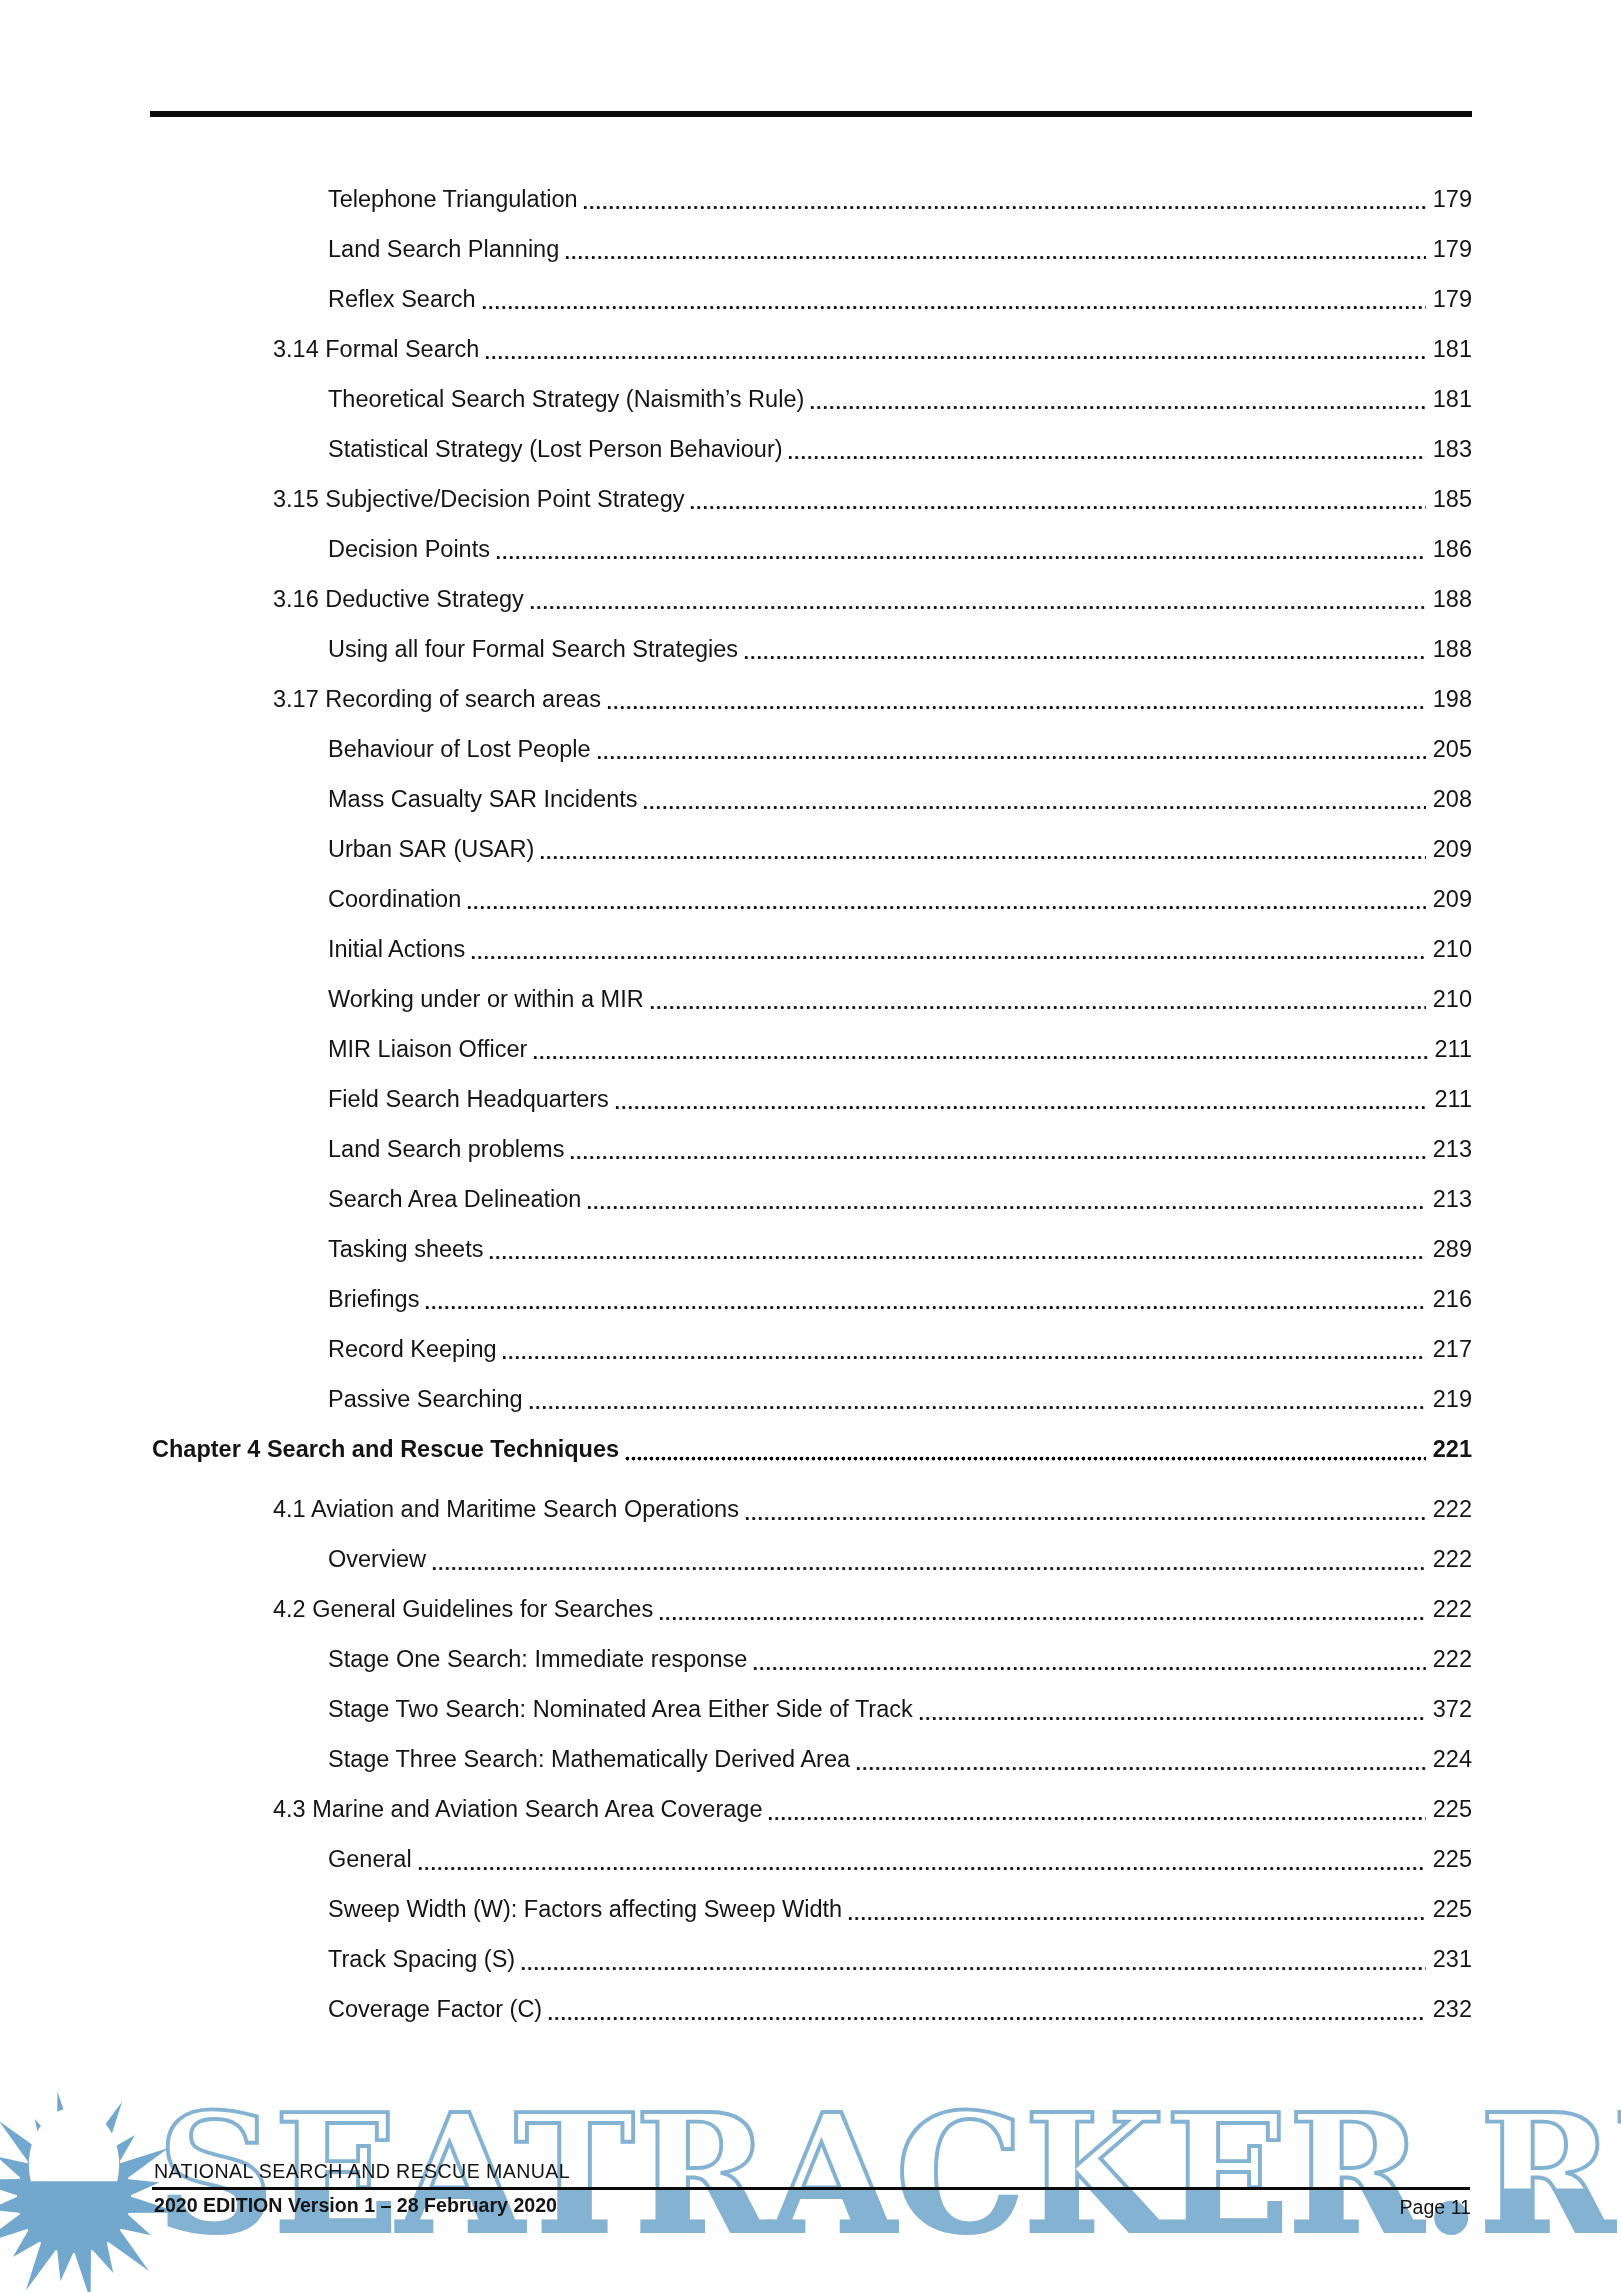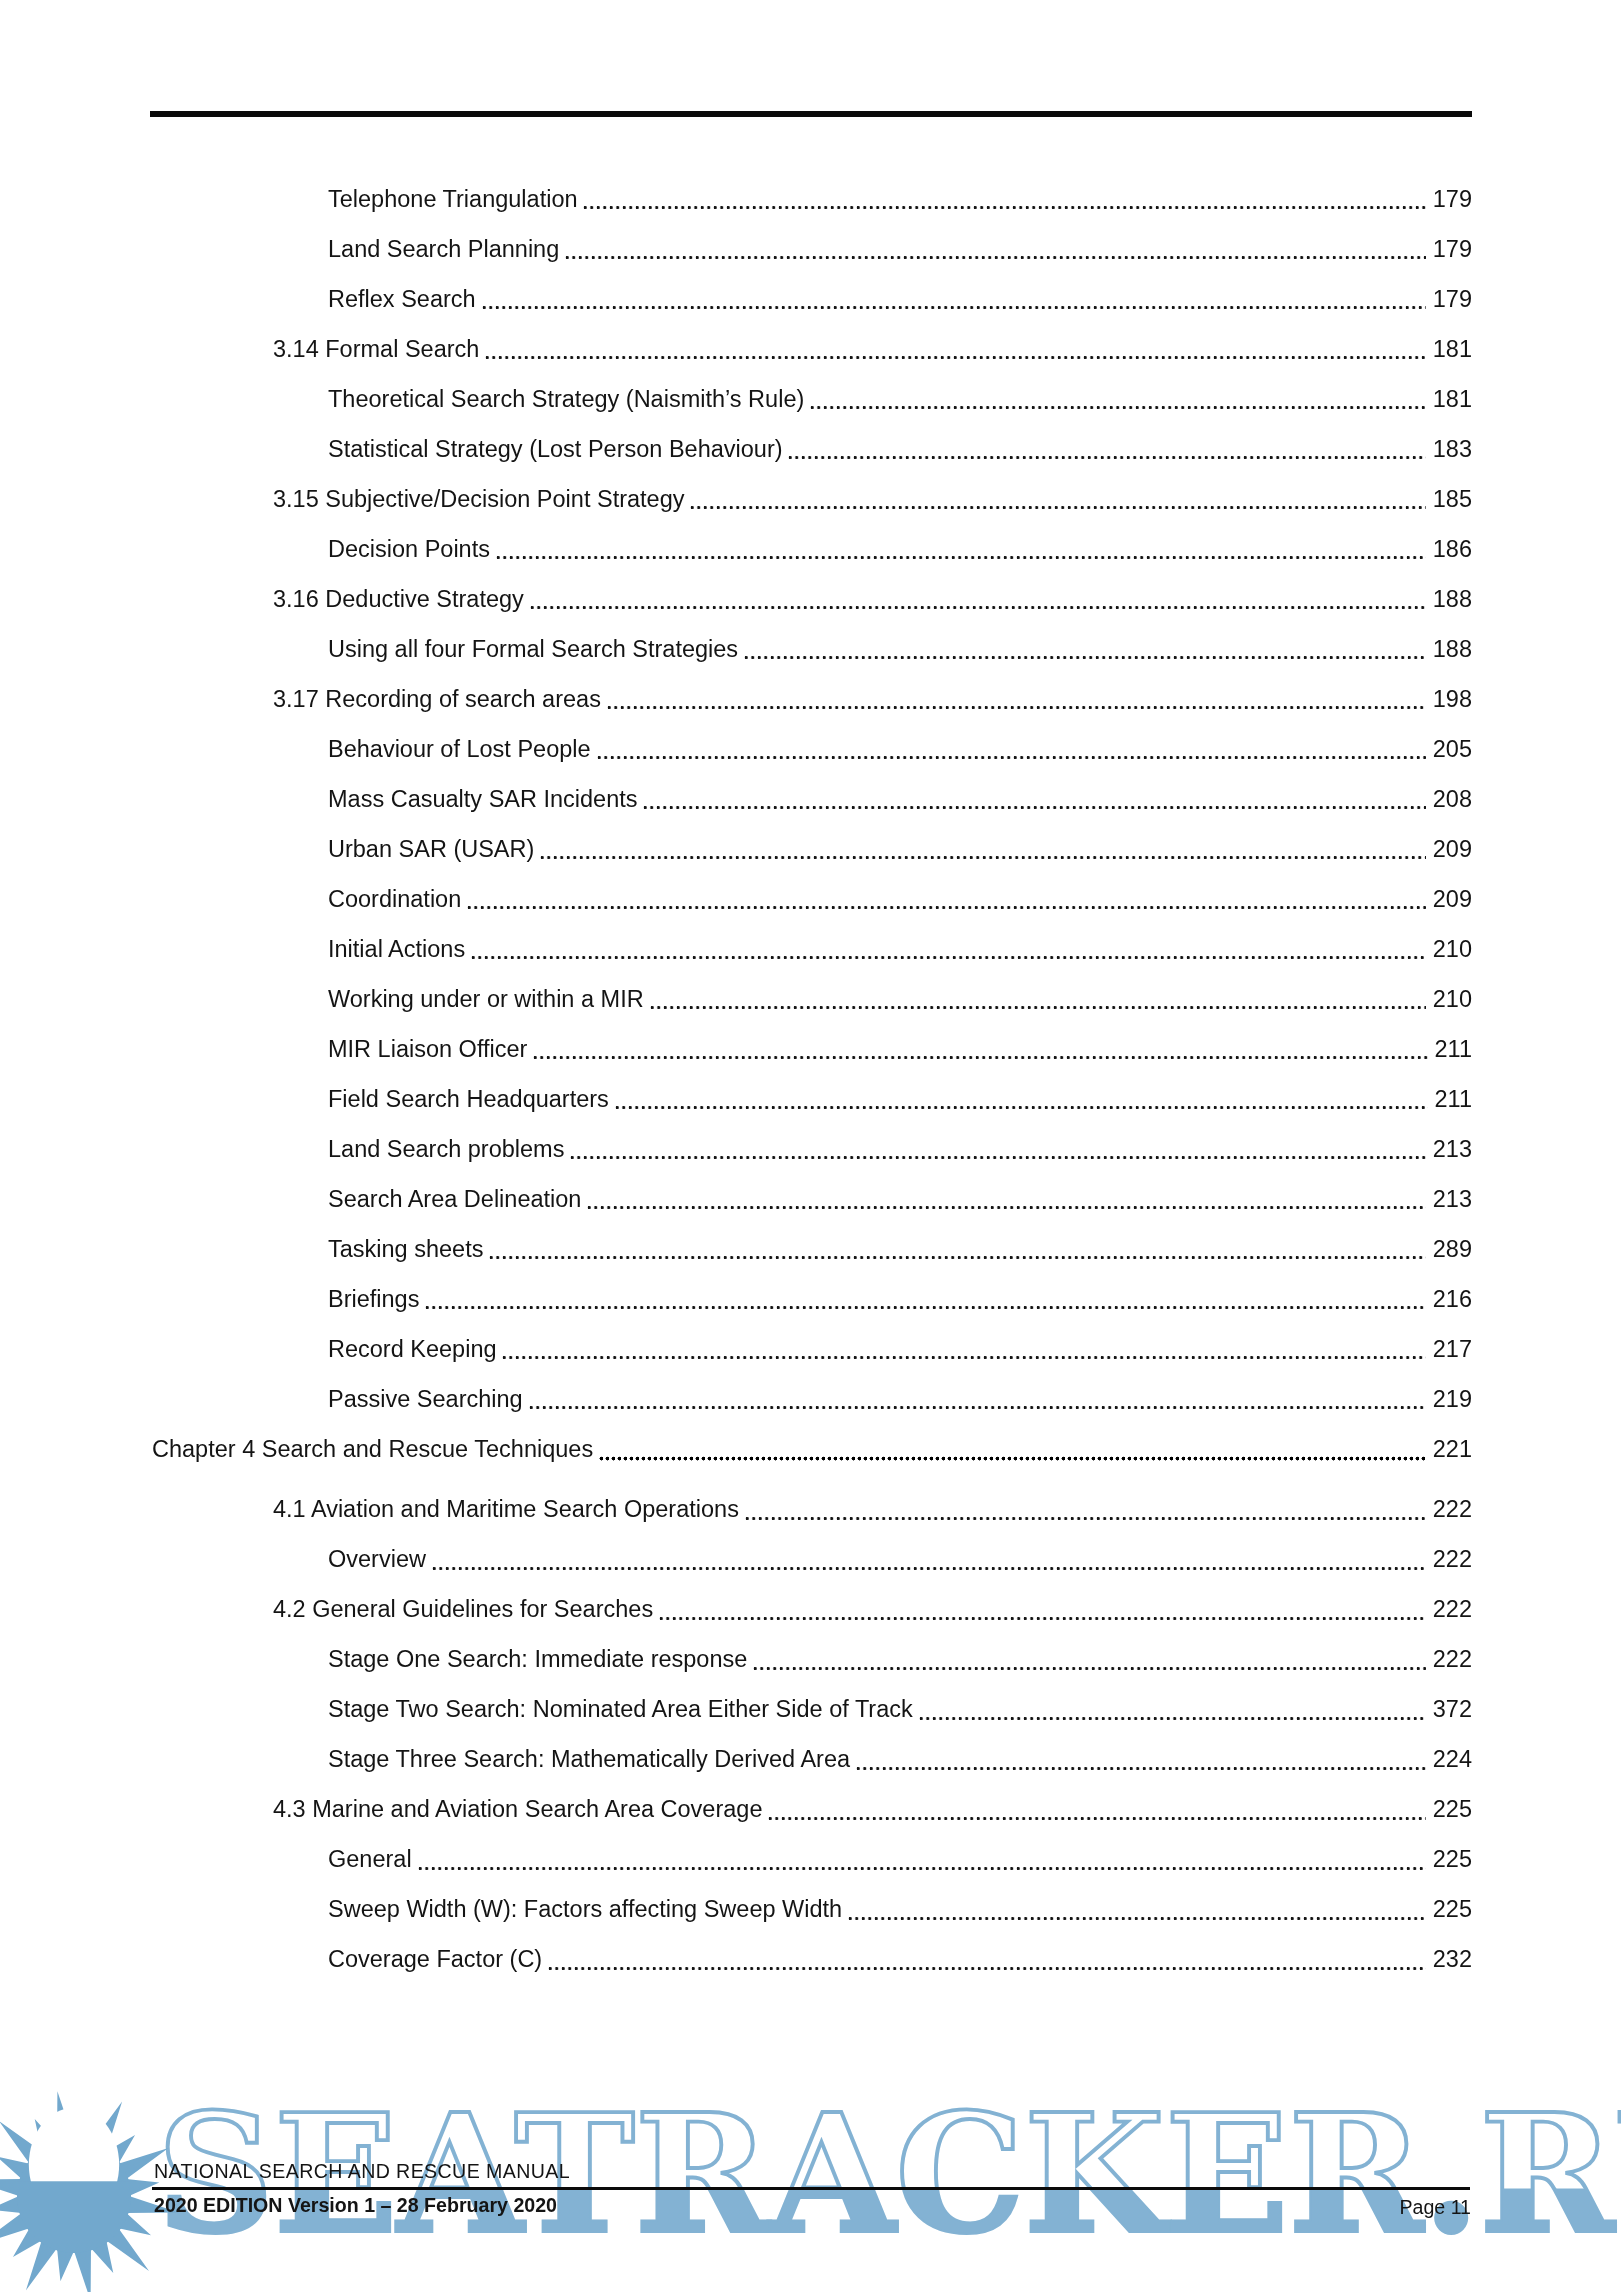--- a/index.html
+++ b/index.html
@@ -7,21 +7,21 @@
     position:relative; width:1621px; height:2293px; background:#ffffff;
     overflow:hidden; margin:0 auto;
     font-family:"Liberation Sans","DejaVu Sans",sans-serif; color:#141414;
   }
   .header-rule{position:absolute; left:150px; top:111px; width:1322px; height:5.9px; background:#0a0a0a; z-index:1;}
 
   .toc-list{position:absolute; left:152px; top:174px; width:1320px; z-index:2; font-size:23.5px;}
   .toc-row{display:flex; align-items:center; height:50px;}
   .toc-row.lvl2{padding-left:121px;}
   .toc-row.lvl3{padding-left:176px;}
-  .toc-row.lvl1{font-weight:normal; margin-bottom:10.8px;}
+  .toc-row.lvl1{font-weight:bold; margin-bottom:10.8px;}
   .toc-label{white-space:nowrap; padding-right:3.9px;}
   .toc-page{padding-left:4.9px; white-space:nowrap;text-align:right;}
   .dots{
     flex:1 1 auto; align-self:flex-end; height:4.9px; margin:0 2px 13.7px 2px;
     background-image:radial-gradient(circle at 2.2px 2.5px, #141414 1.3px, transparent 1.8px);
     background-size:6.5px 4.9px; background-repeat:repeat-x;
   }
   .toc-row.lvl1 .dots{
     background-image:radial-gradient(circle at 2.4px 2.5px, #000 1.7px, transparent 2.1px);
     background-size:6px 4.9px; margin-bottom:12.7px;
@@ -222,20 +222,25 @@
       <span class="toc-label">General</span>
       <span class="dots"></span>
       <span class="toc-page">225</span>
     </div>
       <div class="toc-row lvl3">
       <span class="toc-label">Sweep Width (W): Factors affecting Sweep Width</span>
       <span class="dots"></span>
       <span class="toc-page">225</span>
     </div>
       <div class="toc-row lvl3">
+      <span class="toc-label">Track Spacing (S)</span>
+      <span class="dots"></span>
+      <span class="toc-page">231</span>
+    </div>
+      <div class="toc-row lvl3">
       <span class="toc-label">Coverage Factor (C)</span>
       <span class="dots"></span>
       <span class="toc-page">232</span>
     </div>
     </div>
 
   <div class="watermark">
     <span class="wm-layer wm-outline">SEATRACKER.RU</span>
     <span class="wm-layer wm-fill">SEATRACKER.RU</span>
   </div>

